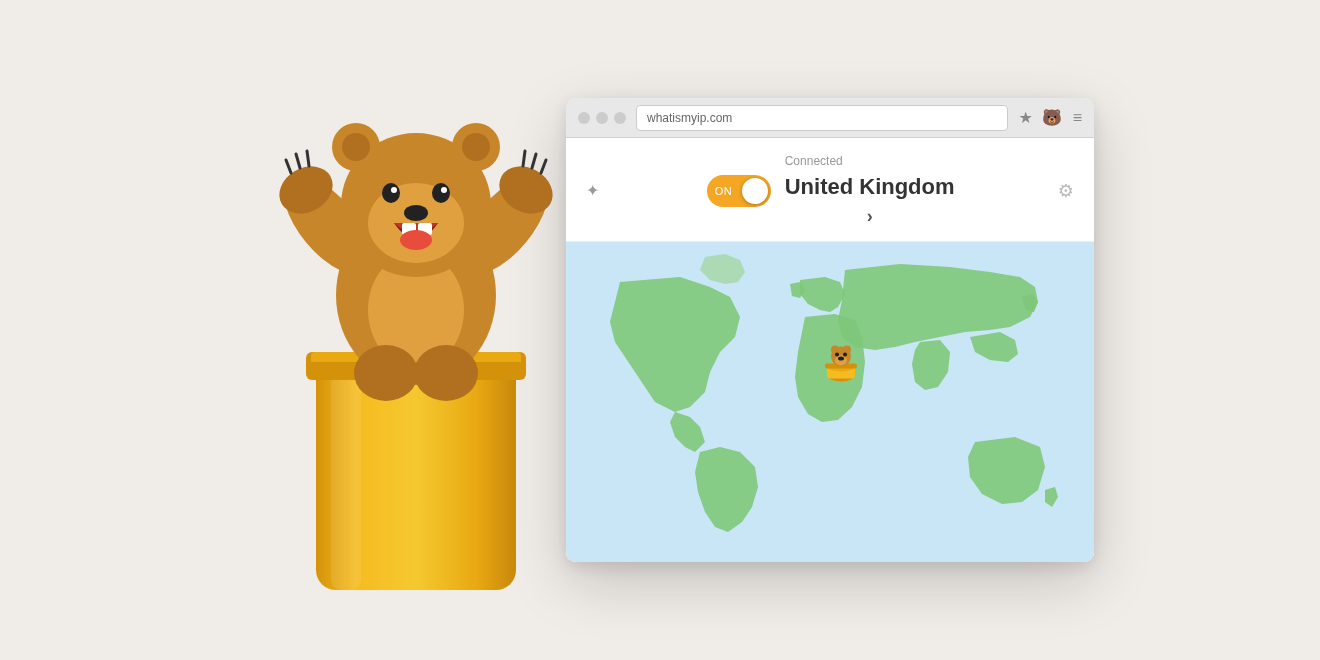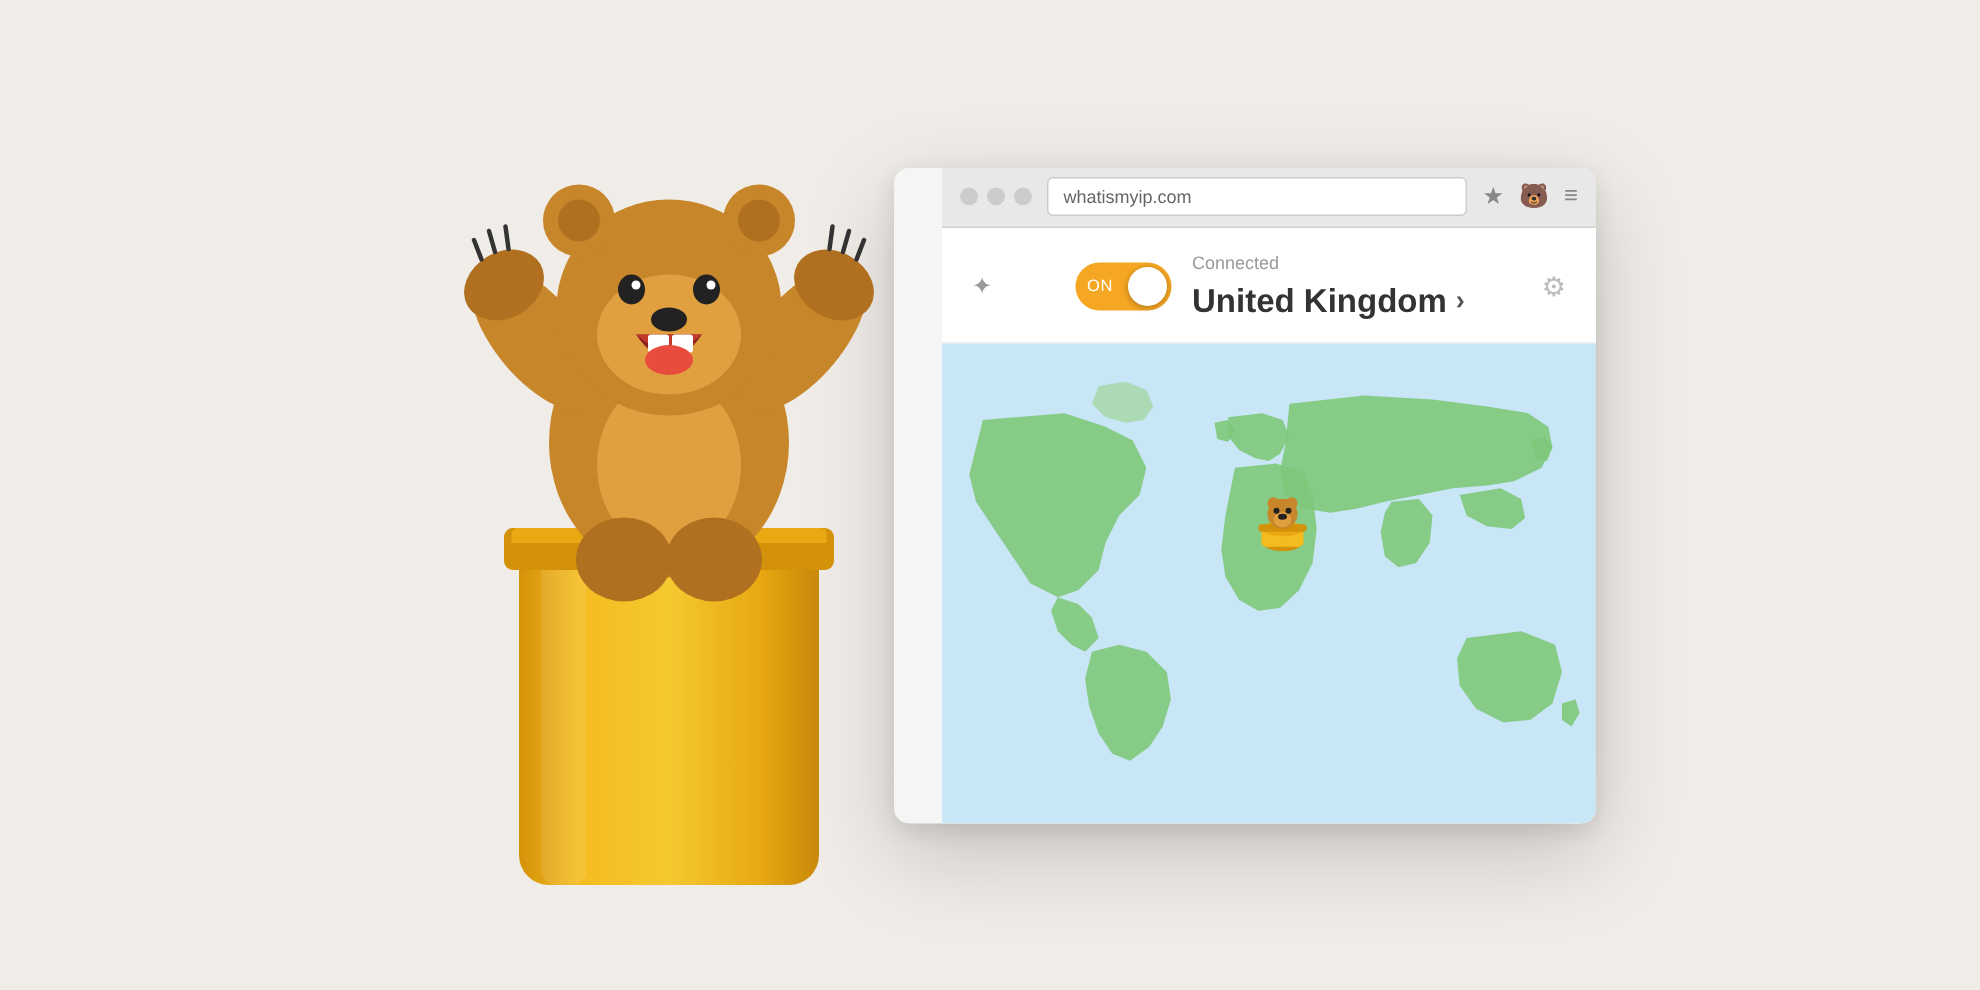--- a/index.html
+++ b/index.html
@@ -92,28 +92,27 @@
     }
 
     
     .bear-svg {
       width: 100%;
       height: 100%;
     }
 
     
     .browser-window {
-      width: 468px;
+      width: 528px;
       background: #f5f5f5;
       border-radius: 10px;
       box-shadow: 0 20px 60px rgba(0,0,0,0.18), 0 5px 15px rgba(0,0,0,0.1);
       overflow: hidden;
       z-index: 1;
       flex-shrink: 0;
-      padding-left: 32px;
     }
 
     .browser-titlebar {
       background: #e8e8e8;
       height: 40px;
       display: flex;
       align-items: center;
       padding: 0 12px;
       border-bottom: 1px solid #d0d0d0;
     }
@@ -228,20 +227,21 @@
     }
 
     .vpn-location {
       font-size: 22px;
       font-weight: 600;
       color: #333;
       display: flex;
       align-items: center;
       gap: 6px;
       cursor: pointer;
+      flex-direction: column;
     }
 
     .vpn-location-chevron {
       font-size: 18px;
       color: #555;
     }
 
     .vpn-gear-icon {
       color: #bbb;
       font-size: 18px;

